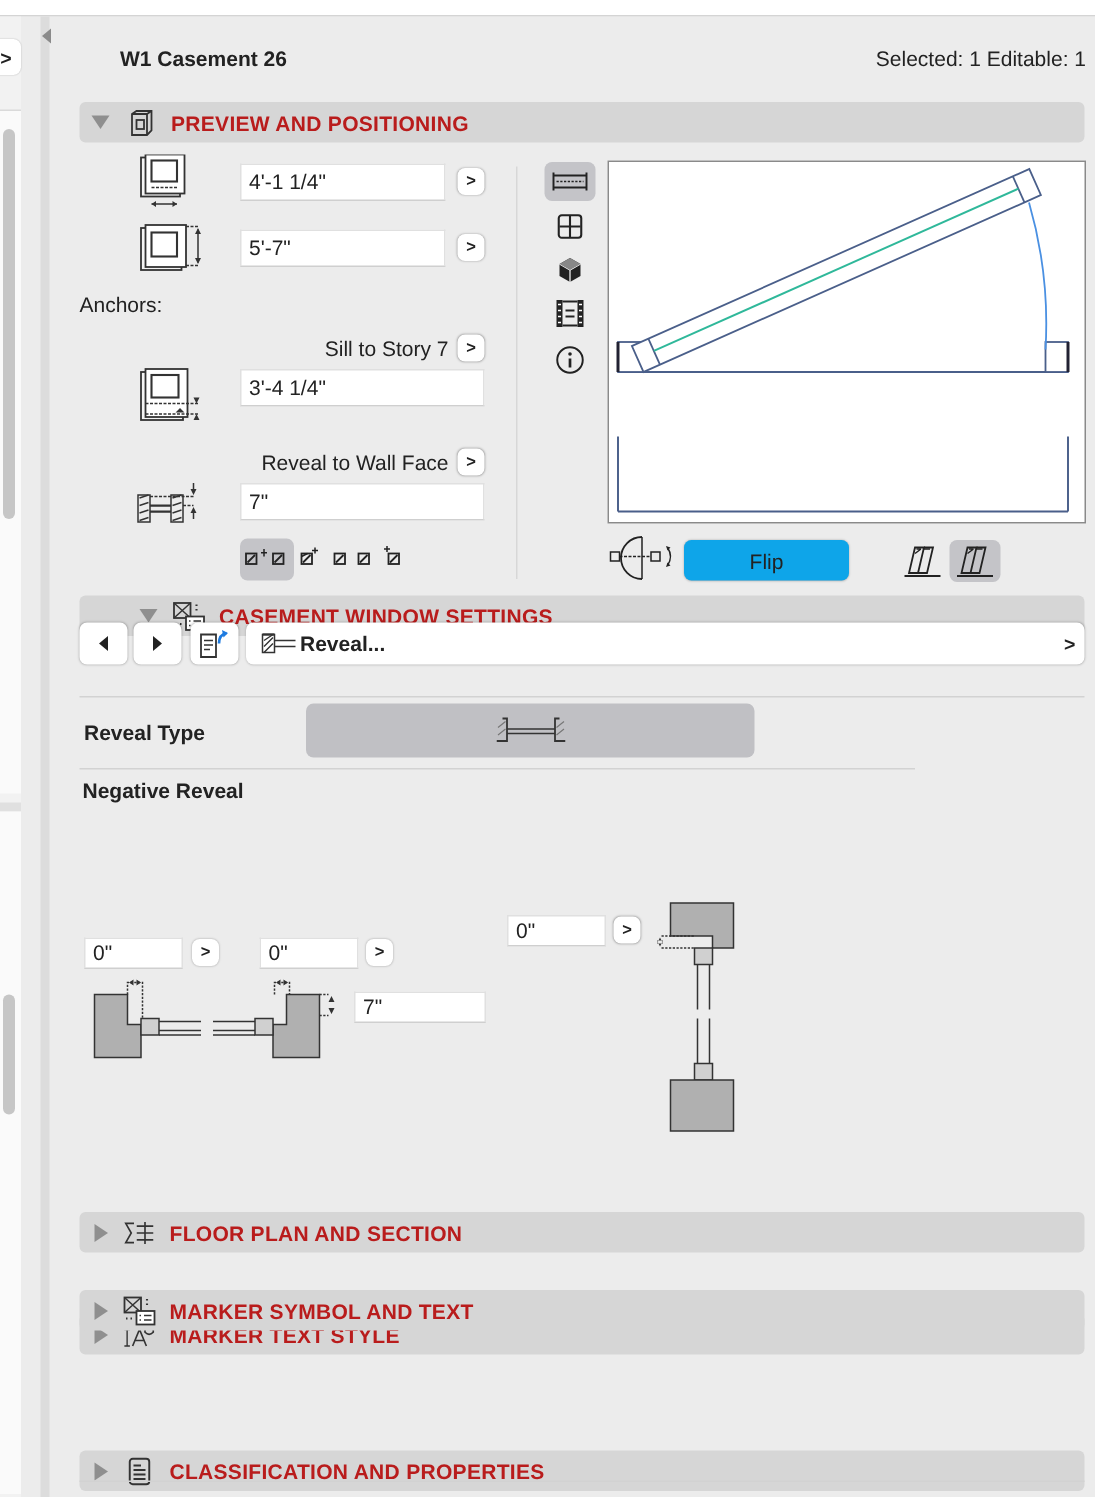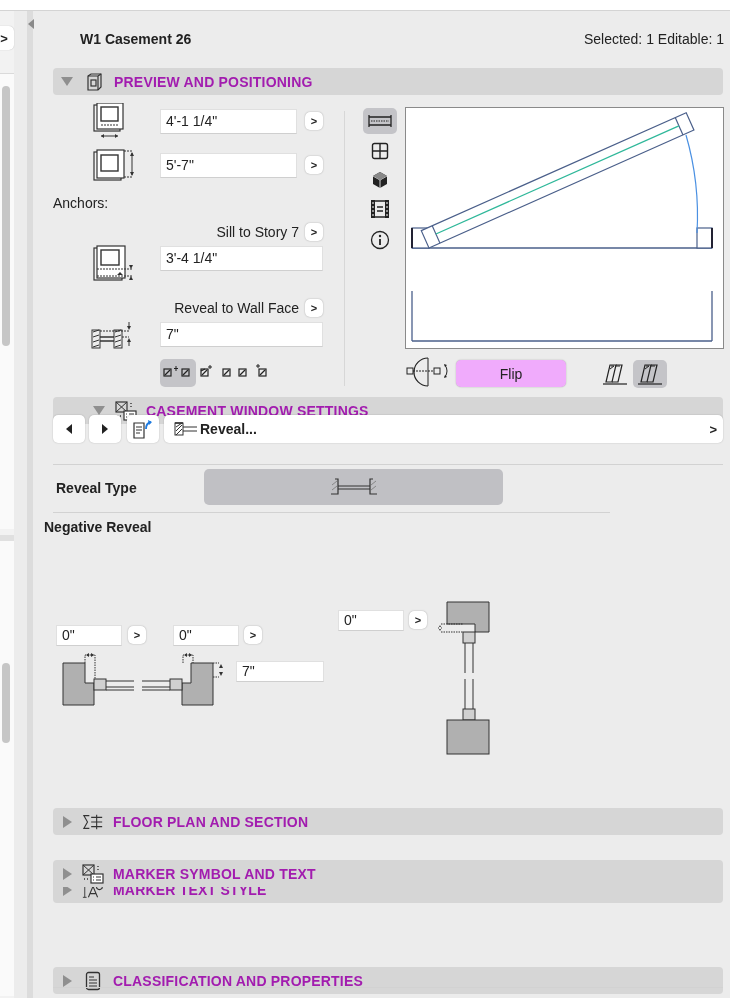--- a/index.html
+++ b/index.html
@@ -19,32 +19,32 @@
 
   .main { position: absolute; left: 33px; top: 11px; width: 697px; height: 987px; }
   .title { position: absolute; left: 23px; top: 20px; font-weight: bold; font-size: 14px; margin-left: 24px; }
   .selinfo { position: absolute; right: 6px; top: 20px; font-size: 14px; }
 
   .sechead { position: absolute; left: 20px; width: 670px; height: 27px; background: #d6d6d6; border-radius: 4px; display: flex; align-items: center; }
   .sechead .tri { width: 0; height: 0; margin-left: 8px; }
   .tri-down { border-left: 6px solid transparent; border-right: 6px solid transparent; border-top: 9px solid #8f8f8f; }
   .tri-right { border-top: 6px solid transparent; border-bottom: 6px solid transparent; border-left: 9px solid #8f8f8f; margin-left: 10px !important; }
   .sechead .ico { width: 22px; height: 20px; margin-left: 10px; display:flex; align-items:center; justify-content:center; }
-  .sechead .lbl { margin-left: 9px; font-weight: bold; font-size: 14px; letter-spacing: 0.2px; color: #a21caf; }
+  .sechead .lbl { margin-left: 9px; font-weight: bold; font-size: 14px; letter-spacing: 0.2px; color: #b91c1c; }
 
   .field { position: absolute; height: 25px; background: #fff; border: 1px solid #e0e0e0; border-bottom-color:#cfcfcf; padding-left: 5px; font-size: 14px; line-height: 23px; }
   .arrbtn { position: absolute; width: 18px; height: 18px; background: #fff; border-radius: 5px; box-shadow: 0 0 1.5px rgba(0,0,0,.35); display:flex; align-items:center; justify-content:center; font-size: 11px; font-weight: bold; }
   .txt { position: absolute; font-size: 14px; }
 
   .vsep { position: absolute; left: 311px; top: 100px; width: 1px; height: 275px; background: #d7d7d7; }
   .viewbtn { position: absolute; left: 330px; width: 34px; height: 26px; display:flex; align-items:center; justify-content:center; border-radius: 5px; }
   .viewbtn.sel { background: #c4c4c8; }
   .preview { position: absolute; left: 372px; top: 96px; width: 319px; height: 242px; background: #fff; border: 1.5px solid #8a8a8a; }
 
-  .flipbtn { position: absolute; left: 423px; top: 349px; width: 110px; height: 27px; background: #f0abfc; border-radius: 5px; box-shadow: 0 0 1.5px rgba(0,0,0,.3); display:flex; align-items:center; justify-content:center; font-size: 14px; }
+  .flipbtn { position: absolute; left: 423px; top: 349px; width: 110px; height: 27px; background: #0ea5e9; border-radius: 5px; box-shadow: 0 0 1.5px rgba(0,0,0,.3); display:flex; align-items:center; justify-content:center; font-size: 14px; }
   .anchorbar { position: absolute; left: 127px; top: 348px; width: 113px; height: 28px; }
   .anchorsel { position: absolute; left: 0; top: 0; width: 36px; height: 28px; background: #c4c4c8; border-radius: 5px; }
 
   .toolrow { position: absolute; left: 20px; top: 404px; width: 670px; height: 28px; }
   .navbtn { position: absolute; top: 0; width: 32px; height: 28px; background: #fff; border-radius: 5px; box-shadow: 0 0 1.5px rgba(0,0,0,.25); display:flex; align-items:center; justify-content:center; }
   .pagesel { position: absolute; left: 111px; top: 0; width: 559px; height: 28px; background: #fff; border-radius: 5px; box-shadow: 0 0 1.5px rgba(0,0,0,.25); display:flex; align-items:center; }
   .hline { position: absolute; height: 1px; background: #d2d2d2; }
   .revealtype { position: absolute; left: 171px; top: 458px; width: 299px; height: 36px; background: #c0c0c4; border-radius: 5px; display:flex; align-items:center; justify-content:center; }
   .bold { font-weight: bold; }
 </style>
@@ -325,21 +325,21 @@
   <div class="revealtype">
     <svg width="46" height="20" viewBox="0 0 46 20">
         <path d="M4 2 h3 v15 h-7" fill="none" stroke="#333" stroke-width="1.2"></path>
         <path d="M42 2 h-3 v15 h7" fill="none" stroke="#333" stroke-width="1.2"></path>
         <path d="M7 9 h32 M7 12 h32" stroke="#333"></path>
         <path d="M1 8 l5 -4 M1 13 l5 -4 M40 8 l5 -4 M40 13 l5 -4" stroke="#777" stroke-width="0.8"></path>
       </svg>
   </div>
   <div class="hline" style="left:20px;top:501px;width:557px;"></div>
 
-  <div class="txt bold" style="left:11px;top:508px;text-align:right;">Negative Reveal</div>
+  <div class="txt bold" style="left:22px;top:508px;text-align:right;">Negative Reveal</div>
 
   <div class="field" style="left:23px;top:614px;width:66px;height:21px;line-height:19px;">0"</div>
   <div class="arrbtn" style="left:95px;top:615px;">
       <span>&gt;</span>
     </div>
   <div class="field" style="left:140px;top:614px;width:66px;height:21px;line-height:19px;">0"</div>
   <div class="arrbtn" style="left:211px;top:615px;">
       <span>&gt;</span>
     </div>
   <div class="field" style="left:203px;top:650px;width:88px;height:21px;line-height:19px;">7"</div>

